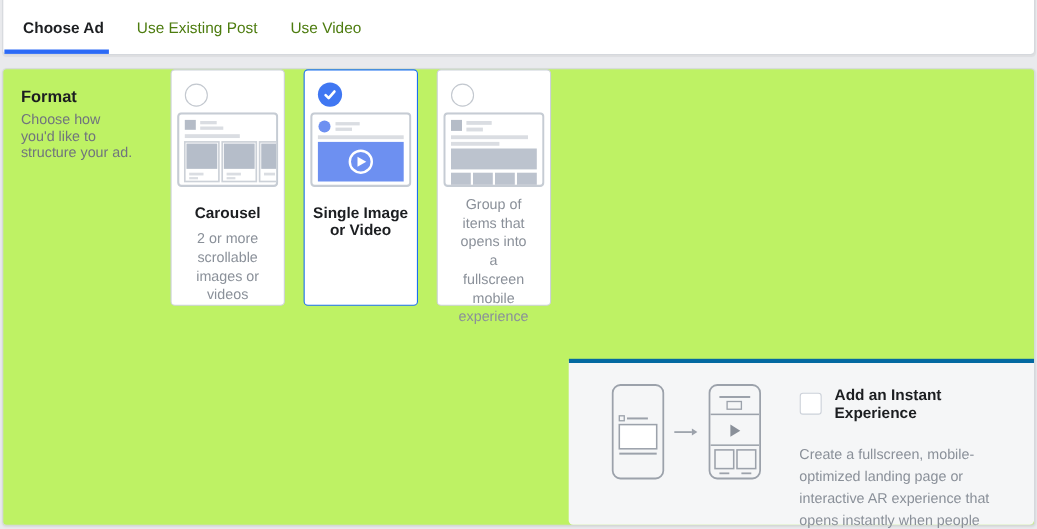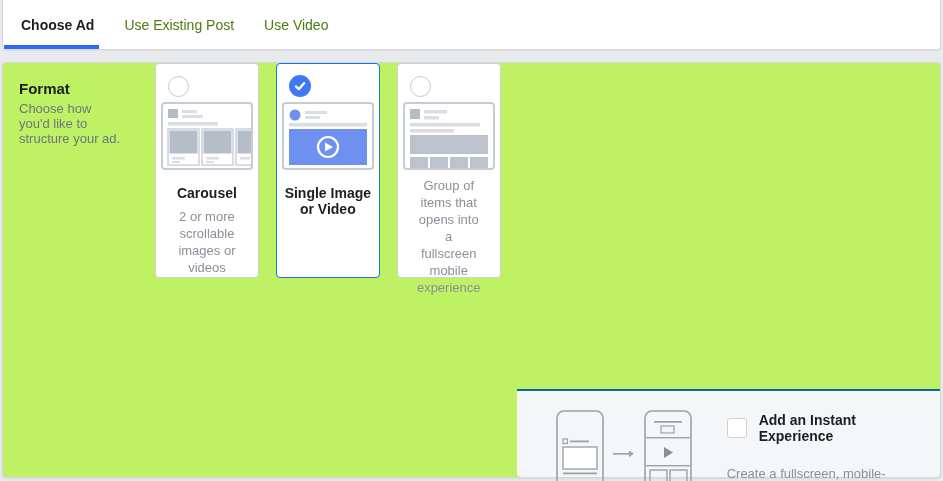--- a/index.html
+++ b/index.html
@@ -115,23 +115,23 @@
     font-size: 13px;
     line-height: 17px;
     color: #8a9099;
     padding: 0 18px;
   }
 
   
   .footer {
     margin-top: auto;
     background: #f5f6f7;
-    border-top: 2px solid #0369a1;
+    border-top: 4px solid #0369a1;
     border-radius: 0 0 4px 4px;
-    height: 88px;
+    height: 151px;
     display: flex;
     align-items: flex-start;
     padding: 15px 16px 0 38px;
   }
   .phones { flex-shrink: 0; margin-top: 2px; }
   .ie-content { margin-left: 32px; padding-top: 6px; }
   .ie-title-row { display: flex; align-items: center; }
   .checkbox {
     width: 20px; height: 20px;
     background: #fff;

